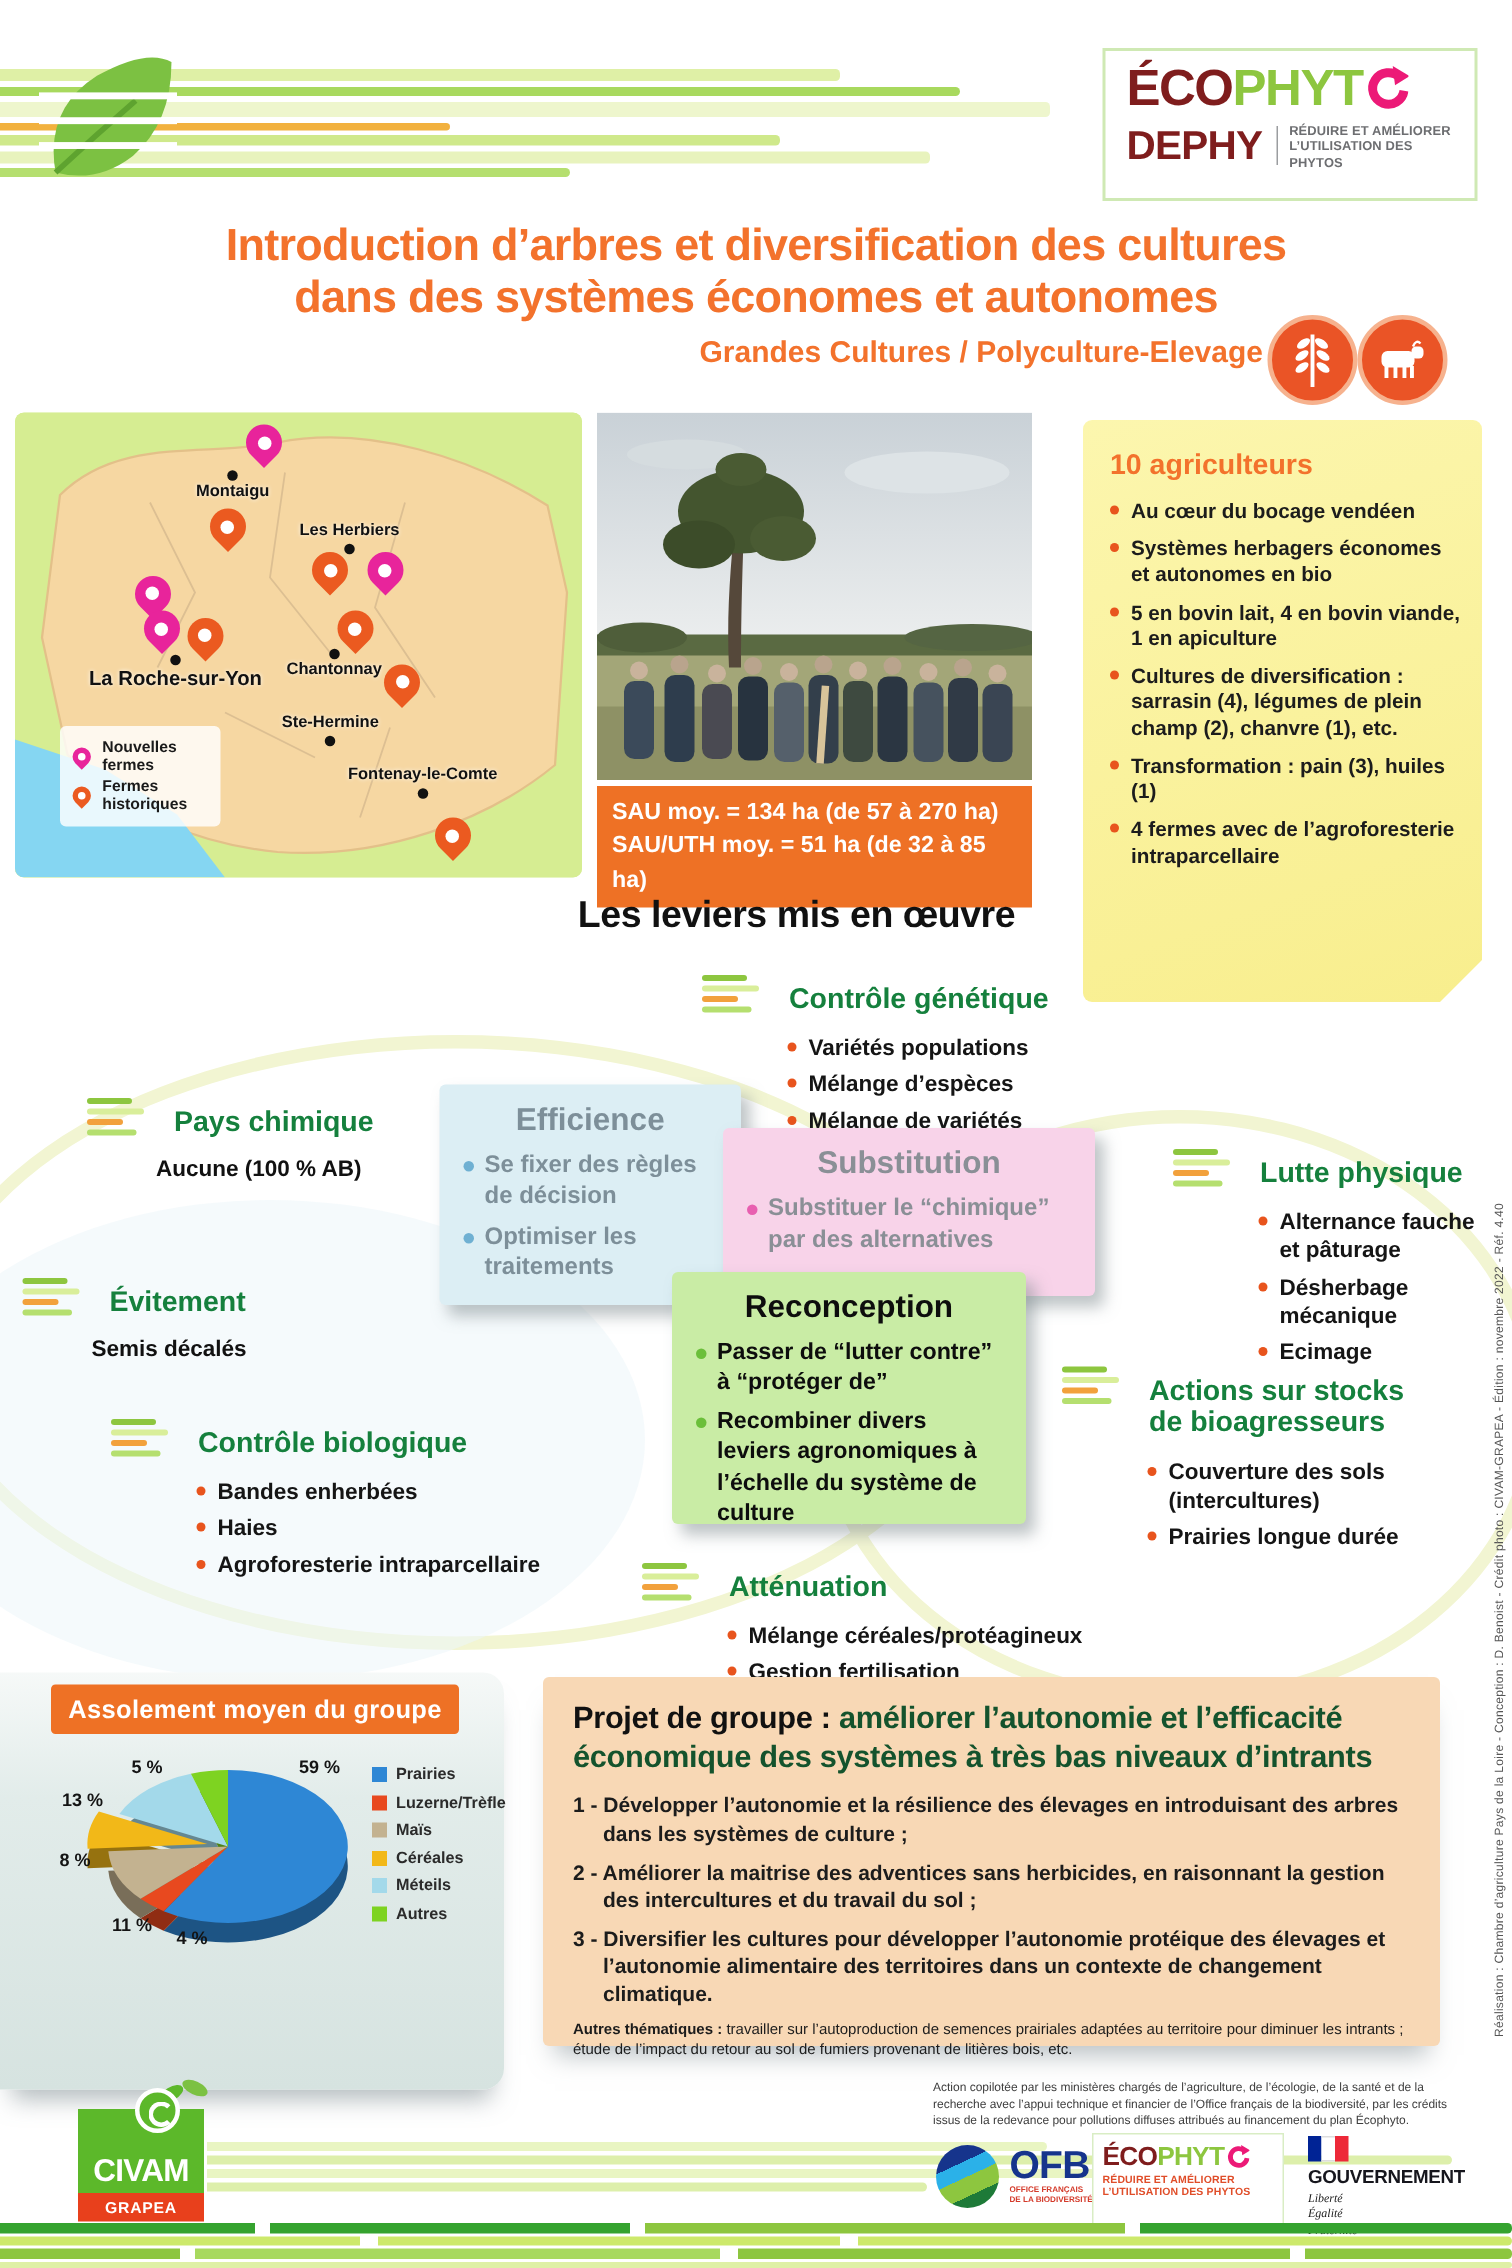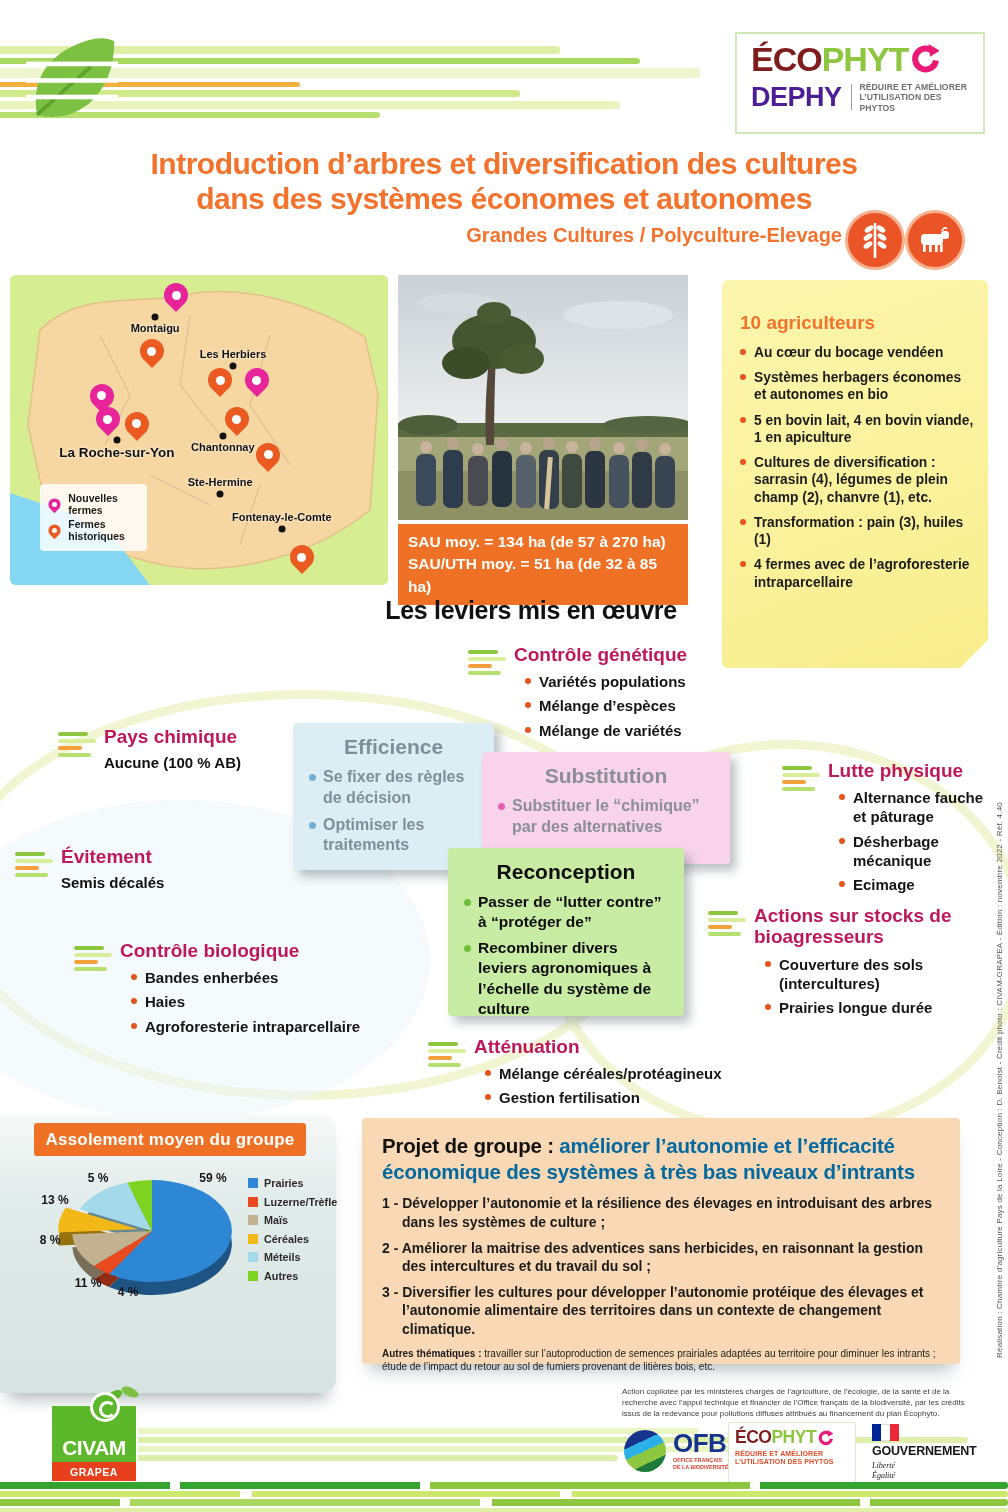--- a/index.html
+++ b/index.html
@@ -8,21 +8,21 @@
   
   .hstripe{position:absolute;left:0;border-radius:0 3px 3px 0;}
   .leaf-logo{position:absolute;left:26px;top:34px;width:92px;height:92px;}
   
   .ecophyto-box{position:absolute;left:735px;top:32px;width:250px;height:102px;background:#fff;
     border:2px solid #cfe9b4;box-sizing:border-box;padding:8px 10px 6px 14px;}
   .eco-line1{display:flex;align-items:center;font-weight:bold;font-size:34px;letter-spacing:-1px;line-height:1;}
   .eco-blue{color:#7f1d1d;}.eco-green{color:#8dc63f;}
   .eco-swirl{width:30px;height:30px;margin-left:1px;}
   .eco-line2{display:flex;align-items:center;margin-top:6px;}
-  .dephy{color:#4c1d95;font-weight:bold;font-size:27px;letter-spacing:-.5px;line-height:1;}
+  .dephy{color:#7f1d1d;font-weight:bold;font-size:27px;letter-spacing:-.5px;line-height:1;}
   .eco-sep{width:2px;height:26px;background:#9b9da0;margin:0 7px 0 9px;}
   .eco-tag{color:#6d6e71;font-weight:bold;font-size:8.6px;line-height:1.2;letter-spacing:.1px;}
   .ecophyto-box.small{left:728px;top:1422px;width:128px;height:64px;border:1px solid #d9edc4;padding:6px 6px;}
   .ecophyto-box.small .eco-line1{font-size:17.5px;letter-spacing:-.5px;}
   .ecophyto-box.small .eco-swirl{width:16px;height:16px;}
   .ecophyto-box.small .eco-tag{color:#e04e2a;font-size:7px;margin-top:3px;}
   
   .main-title{position:absolute;left:60px;top:146px;width:888px;text-align:center;color:#f3722c;
     font-weight:bold;font-size:30px;line-height:1.17;letter-spacing:-.5px;}
   .subtitle{position:absolute;left:380px;top:224px;width:462px;text-align:right;color:#f3722c;
@@ -46,37 +46,37 @@
   .map-legend .row{display:flex;align-items:center;margin:3px 0;}
   .map-legend .minipin{position:relative;width:17px;height:17px;flex:0 0 17px;margin-right:5px;transform:scale(.72);transform-origin:center;}
   .map-legend .minipin::before{content:'';position:absolute;inset:0;border-radius:50% 50% 50% 0;transform:rotate(-45deg);background:var(--c);}
   .map-legend .minipin::after{content:'';position:absolute;left:5px;top:5px;width:7px;height:7px;border-radius:50%;background:#fff;}
   
   .photo{position:absolute;left:398px;top:275px;width:290px;height:245px;overflow:hidden;}
   .sau-box{position:absolute;left:398px;top:524px;width:290px;box-sizing:border-box;background:#ee7125;color:#fff;
     font-weight:bold;font-size:15.5px;line-height:1.45;padding:7px 10px;}
   
   .side-panel{position:absolute;left:722px;top:280px;width:266px;height:388px;box-sizing:border-box;
-    background:linear-gradient(160deg,#fcf6ae,#f8ee8d);border-radius:6px;padding:32px 14px 10px 16px;
+    background:linear-gradient(160deg,#fcf6ae,#f8ee8d);border-radius:6px;padding:20px 14px 10px 16px;
     clip-path:polygon(0 0,100% 0,100% calc(100% - 28px),calc(100% - 28px) 100%,0 100%);}
   .side-title{color:#f3722c;font-weight:bold;font-size:19px;margin:0 0 10px 2px;}
   ul.blist{list-style:none;margin:0;padding:0;font-size:13.8px;font-weight:bold;line-height:1.25;color:#1c1c1c;}
   ul.blist li{position:relative;padding-left:16px;margin-bottom:8px;}
   ul.blist li::before{content:'';position:absolute;left:2px;top:5px;width:6px;height:6px;border-radius:50%;background:#e8541d;}
   
   .levers-title{position:absolute;left:366px;top:596px;width:330px;text-align:center;font-size:25px;font-weight:bold;
     color:#111;letter-spacing:-.3px;}
   .lever{position:absolute;display:flex;align-items:flex-start;}
   .lines-icon{display:inline-flex;flex-direction:column;gap:3px;margin:6px 8px 0 0;}
   .lines-icon i{display:block;height:4px;border-radius:2px;}
   .lines-icon i:nth-child(1){width:30px;background:#8dc63f;}
   .lines-icon i:nth-child(2){width:38px;background:#d9ee9a;}
   .lines-icon i:nth-child(3){width:24px;background:#f2a13c;}
   .lines-icon i:nth-child(4){width:33px;background:#b5df6f;}
-  .lever h3{margin:0;color:#be185d;font-size:19px;font-weight:bold;line-height:1.12;}
+  .lever h3{margin:12px;color:#15803d;font-size:19px;font-weight:bold;line-height:1.12;}
   .lever .note{font-size:15px;font-weight:bold;color:#111;margin-top:7px;}
   ul.olist{list-style:none;margin:7px 0 0 0;padding:0;font-size:15px;font-weight:bold;color:#151515;line-height:1.28;}
   ul.olist li{position:relative;padding-left:15px;margin-bottom:5px;}
   ul.olist li::before{content:'';position:absolute;left:1px;top:6px;width:6px;height:6px;border-radius:50%;background:#e8541d;}
   
   .box{position:absolute;box-sizing:border-box;border-radius:4px;padding:12px 14px;
     box-shadow:6px 7px 10px rgba(125,138,142,.5);}
   .box h3{margin:0 0 8px 0;text-align:center;font-size:21px;font-weight:bold;}
   .box ul{list-style:none;margin:0;padding:0;font-size:16px;font-weight:bold;line-height:1.3;}
   .box ul li{position:relative;padding-left:16px;margin-bottom:6px;}
@@ -99,21 +99,21 @@
     border-radius:0 14px 14px 0;box-shadow:0 14px 16px -8px rgba(115,130,135,.55);}
   .chart-banner{position:absolute;left:34px;top:8px;width:272px;height:33px;background:#ee7125;border-radius:3px;
     color:#fff;font-weight:bold;font-size:17px;display:flex;align-items:center;justify-content:center;letter-spacing:.2px;}
   .pie-legend{position:absolute;left:248px;top:62px;font-size:10.8px;font-weight:bold;color:#2b2b2b;}
   .pie-legend .row{display:flex;align-items:center;margin-bottom:6.5px;}
   .pie-legend .sw{width:10px;height:10px;margin-right:6px;flex:0 0 10px;}
   
   .project{position:absolute;left:362px;top:1118px;width:598px;height:246px;box-sizing:border-box;background:#f8d8b5;
     border-radius:4px;padding:15px 20px 10px 20px;box-shadow:0 14px 16px -8px rgba(115,130,135,.5);}
   .project h2{margin:0 0 9px 0;font-size:20.5px;line-height:1.28;letter-spacing:-.2px;}
-  .project h2 .blk{color:#111;}.project h2 .org{color:#0369a1;}
+  .project h2 .blk{color:#111;}.project h2 .org{color:#14532d;}
   .project .pt{font-size:14px;font-weight:bold;line-height:1.3;margin:0 0 8px 0;padding-left:20px;text-indent:-20px;color:#1c1c1c;}
   .project .other{font-size:10px;font-weight:bold;line-height:1.3;color:#1c1c1c;margin-top:9px;}
   .project .other .lbl{font-weight:bold;}
   .project .other .txt{font-weight:normal;font-weight:bold;}
   
   .fineprint{position:absolute;left:622px;top:1386px;width:348px;font-size:8px;line-height:1.4;color:#3d3d3d;}
   .credits{position:absolute;right:4px;top:948px;height:410px;writing-mode:vertical-rl;transform:rotate(180deg);
     font-size:8px;color:#555;letter-spacing:.2px;white-space:nowrap;}
   .civam{position:absolute;left:52px;top:1392px;width:88px;height:92px;}
   .civam .sq{position:absolute;left:0;top:14px;width:84px;height:56px;background:#5cb82a;display:flex;align-items:flex-end;justify-content:center;}

